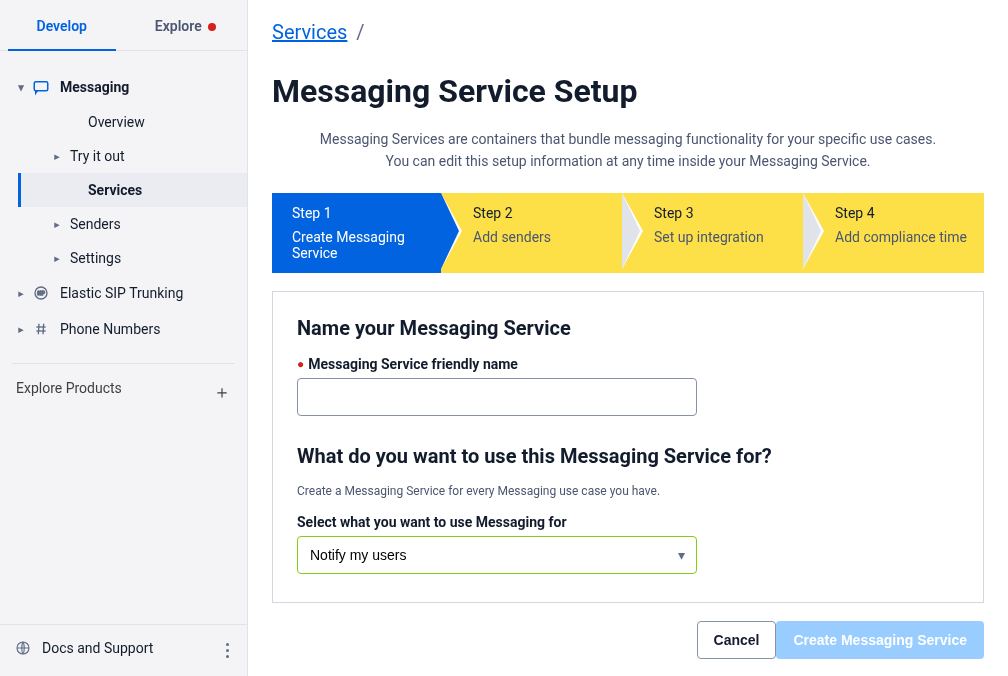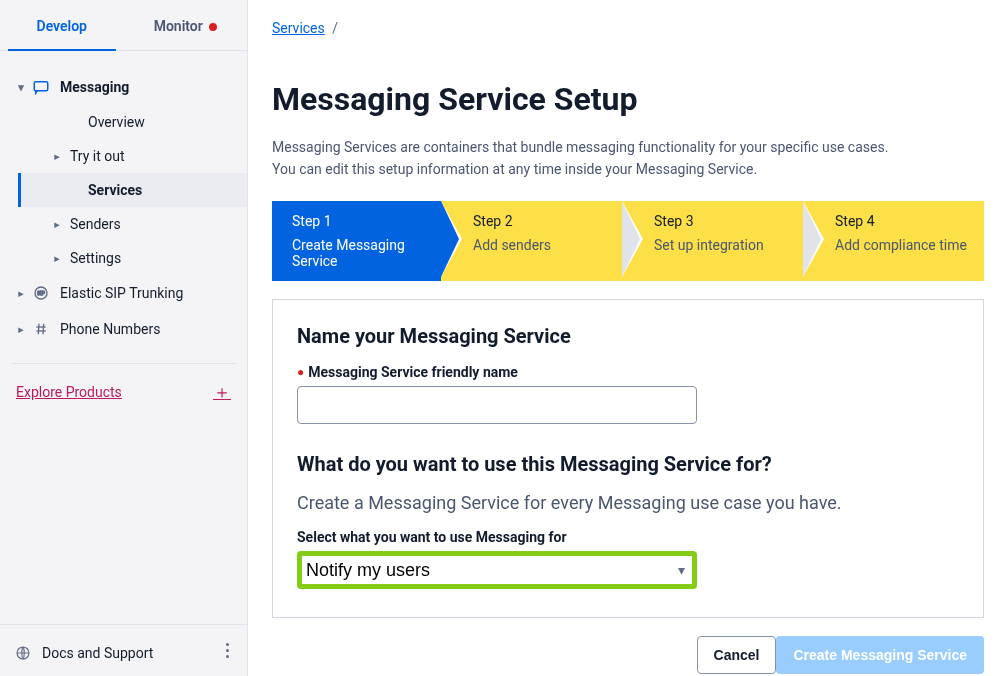--- a/index.html
+++ b/index.html
@@ -17,34 +17,34 @@
   .nav-item { display:flex; align-items:center; padding: 9px 14px 9px 14px; color:#121c2d; cursor:pointer; font-size:14px; }
   .nav-item .chev { width:14px; display:inline-block; text-align:center; color:#606b85; margin-right:4px; font-size:11px;}
   .nav-item .icon { width:18px; height:18px; margin-right:10px; display:flex; align-items:center; justify-content:center; color:#0263e0;}
   .nav-item.top { font-weight:700; }
   .nav-item.child { padding-left: 70px; font-weight:400;margin-left:18px;}
   .nav-item.child.active { background:#ebecf1; font-weight:700; border-left:3px solid #0263e0; padding-left:67px;}
   .nav-item .label {}
   .nav-item.child-with-chev { padding-left: 50px; }
   .nav-item.child-with-chev .chev { margin-right: 6px;}
   .sb-divider { height:1px; background:#e1e3ea; margin:16px 12px;}
-  .sb-explore { padding: 0 16px; display:flex; align-items:center; justify-content:space-between; font-size:14px; color:#be185d; cursor:pointer;text-decoration:underline;}
-  .sb-footer { border-top:1px solid #e1e3ea; padding:14px 14px; display:flex; align-items:flex-end; justify-content:space-between;}
+  .sb-explore { padding: 0 16px; display:flex; align-items:flex-start; justify-content:space-between; font-size:14px; color:#404040; cursor:pointer;}
+  .sb-footer { border-top:1px solid #e1e3ea; padding:14px 14px; display:flex; align-items:flex-start; justify-content:space-between;}
   .sb-footer .left { display:flex; align-items:center; gap:10px;}
   .icon-globe, .icon-hash, .icon-sip { width:18px; height:18px; display:flex; align-items:center; justify-content:center; color:#606b85;}
   .kebab { display:flex; flex-direction:column; gap:3px; padding:4px; cursor:pointer;}
   .kebab span { width:3px; height:3px; background:#606b85; border-radius:50%;}
 
   
   .main { flex:1; padding: 20px 24px 24px 24px; overflow:auto;}
-  .breadcrumb { font-size:14px; margin-bottom: 44px;}
+  .breadcrumb { font-size:20px; margin-bottom: 28px;}
   .breadcrumb a { color:#0263e0; text-decoration:underline; cursor:pointer;}
   .breadcrumb .sep { color:#606b85; margin: 0 4px;}
   h1.page-title { font-size:32px; font-weight:700; margin-bottom:18px; color:#121c2d;}
-  .page-desc { color:#4b5671; font-size:14px; line-height:1.6; margin-bottom:20px;}
+  .page-desc { color:#4b5671; font-size:14px; line-height:1.6; margin-bottom:20px;text-align:center;}
 
   
   .stepper { display:flex; margin-bottom:18px; }
   .step { flex:1; position:relative; padding:12px 12px 12px 32px; background:#fde047; min-height:76px;}
   .step:first-child { padding-left:20px;}
   .step.active { background:#0263e0; color:#fff;}
   .step .st-label { font-weight:400; font-size:14px; margin-bottom:8px;}
   .step .st-desc { font-size:14px; color:#4b5671;}
   .step.active .st-desc { color:#fff;}
   .step::after{
@@ -61,42 +61,42 @@
   }
   .step:last-child::before{ display:none;}
 
   
   .card { border:1px solid #d4d7e0; border-radius:0; padding:24px 24px 28px;}
   .card h2 { font-size:20px; font-weight:700; margin-bottom:16px;}
   .field-label { font-size:14px; font-weight:700; margin-bottom:6px; display:flex; align-items:center; gap:4px;}
   .req { color:#d61f1f; font-size:12px;}
   .text-input { width:400px; max-width:100%; height:38px; border:1px solid #8891aa; border-radius:4px; padding:0 10px; font-size:14px;}
   .section-gap { height:28px;}
-  .helper { color:#4b5671; font-size:18px; margin-bottom:16px;}
+  .helper { color:#4b5671; font-size:12px; margin-bottom:16px;}
   .select-wrap { position:relative; width:400px; max-width:100%;}
-  .select { width:100%; height:38px; border:5px solid #84cc16; border-radius:4px; padding:0 34px 0 4px; font-size:18px; background:#fff; appearance:none; -webkit-appearance:none; cursor:pointer;}
+  .select { width:100%; height:38px; border:1px solid #84cc16; border-radius:4px; padding:0 34px 0 12px; font-size:14px; background:#fff; appearance:none; -webkit-appearance:none; cursor:pointer;}
   .select-wrap .caret { position:absolute; right:12px; top:50%; transform:translateY(-50%); pointer-events:none; color:#606b85;}
 
   
   .actions { display:flex; justify-content:flex-end; margin-top:18px;}
   .btn { height:38px; padding:0 16px; border-radius:4px; font-size:14px; font-weight:600; cursor:pointer; border:1px solid transparent; display:inline-flex; align-items:center;}
   .btn-secondary { background:#fff; border-color:#8891aa; color:#121c2d;}
   .btn-primary { background:#0263e0; color:#fff;}
   .btn-primary.disabled { background:#99cdff; color:#fff; cursor:default;}
 </style>
 </head>
 <body>
 
 <div class="app">
 
   <aside class="sidebar">
     <div class="sb-tabs">
       <div class="sb-tab active">Develop</div>
       <div class="sb-tab">
-        <span>Monitor</span><span class="dot"></span>
+        <span>Explore</span><span class="dot"></span>
       </div>
     </div>
 
     <div class="sb-nav">
       <div class="nav-item top">
         <span class="chev">▾</span>
         <span class="icon">
           <svg width="18" height="18" viewBox="0 0 24 24" fill="none" stroke="#0263e0" stroke-width="2">
               <rect x="3" y="5" width="18" height="12" rx="2"></rect>
               <path d="M7 17l-2 3v-3"></path>

